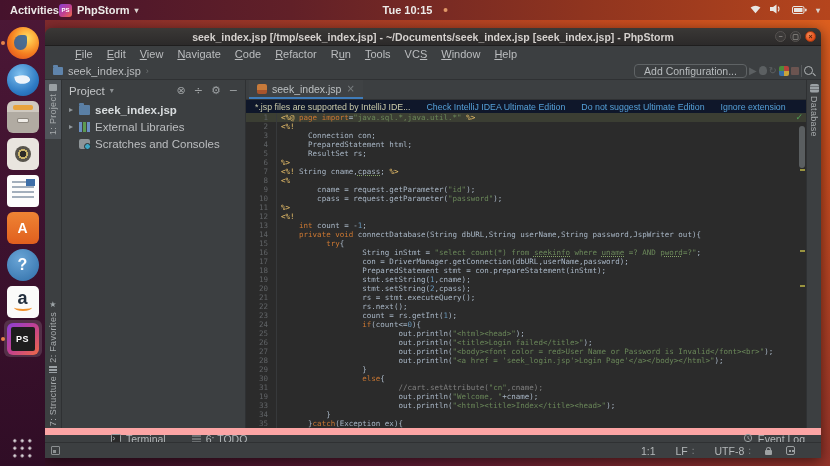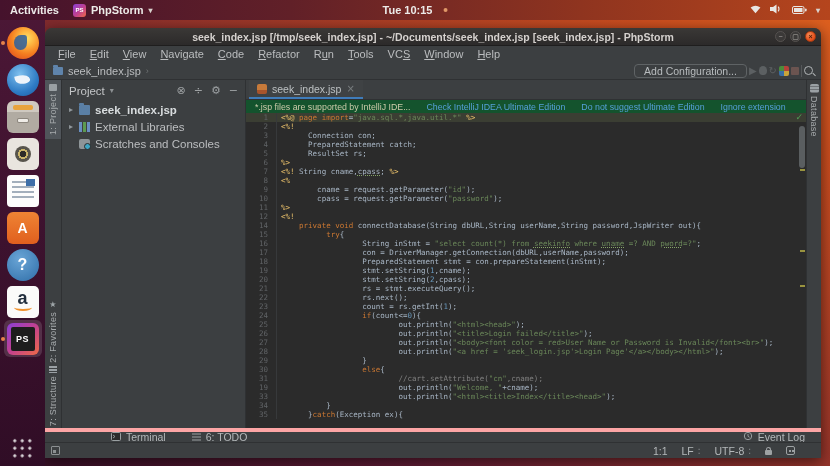--- a/index.html
+++ b/index.html
@@ -4,21 +4,21 @@
 <style>
   *{box-sizing:border-box;margin:0;padding:0}
   html,body{width:830px;height:466px;overflow:hidden}
   body{position:relative;font-family:"Liberation Sans",sans-serif;
     background:linear-gradient(215deg,#e0621f 0%,#c94d1f 15%,#93332a 45%,#5d1b33 72%,#330e24 100%)}
 
   
   .topbar{position:absolute;left:0;top:0;width:830px;height:20px;z-index:6;
     background:linear-gradient(90deg,#45122c 0%,#612028 35%,#8f341f 70%,#b5451d 100%);
     display:flex;align-items:center;padding:0 10px;color:#eceae8;font-size:11px;font-weight:bold}
-  .tb-left{display:flex;align-items:center;gap:14px}
+  .tb-left{display:flex;align-items:center;}
   .appmenu{display:flex;align-items:center;gap:5px}
   .ps-mini{width:13px;height:13px;border-radius:3px;font-size:6px;font-weight:bold;color:#fff;
     background:linear-gradient(135deg,#8a3fd6,#c2418f 55%,#ef6a45);display:flex;align-items:center;justify-content:center}
   .caret{font-size:8px;color:#d8d2ce}
   .tb-center{position:absolute;left:50%;transform:translateX(-50%);display:flex;align-items:center;gap:11px}
   .notif-dot{width:4px;height:4px;border-radius:50%;background:#e09868}
   .tb-right{margin-left:auto;display:flex;align-items:center;gap:9px}
 
   
   .dock{position:absolute;left:0;top:20px;width:45px;height:446px;z-index:5;
@@ -58,21 +58,21 @@
   
   .win{position:absolute;left:45px;top:28px;width:776px;height:430px;z-index:4;display:flex;flex-direction:column;
     background:#3c3f41;border-radius:7px 7px 0 0;overflow:hidden;box-shadow:0 3px 14px rgba(0,0,0,.55)}
   .titlebar{height:18px;background:linear-gradient(#3a3836,#2c2a2a);border-bottom:1px solid #1f1e1e;position:relative;
     display:flex;align-items:center;justify-content:center;color:#d5d1ce;font-size:10.5px;font-weight:bold}
   .win-controls{position:absolute;right:5px;top:3px;display:flex;gap:4px}
   .wc{width:11px;height:11px;border-radius:50%;background:#3b3938;border:1px solid #565250;
     font-size:7px;line-height:9px;text-align:center;color:#8c8885}
   .wc.close{background:radial-gradient(circle at 35% 30%,#f08954,#e9541f 60%,#c64314);border-color:#a93c12;color:#551c07}
 
-  .menubar{height:16px;display:flex;align-items:center;padding-left:6px;font-size:11px;color:#bbbdbf}
+  .menubar{height:16px;display:flex;align-items:center;padding-left:23px;font-size:11px;color:#bbbdbf}
   .menu-item{padding:0 7px}
   .menu-item u{text-decoration:underline}
 
   .toolbar{height:18px;border-bottom:1px solid #2f3133;display:flex;align-items:center;padding:0 8px;font-size:11px;color:#bbbdbf}
   .crumb{display:flex;align-items:center;gap:5px}
   .crumb-sep{color:#6f7375;font-size:9px}
   .mini-folder{width:10px;height:8px;background:#5f84ab;border-radius:1px;position:relative}
   .mini-folder::before{content:"";position:absolute;left:0;top:-2px;width:5px;height:2px;background:#5f84ab;border-radius:1px 1px 0 0}
   .tb-run{margin-left:auto;display:flex;align-items:center;gap:2px}
   .add-config{border:1px solid #5f6365;border-radius:4px;padding:1px 9px;font-size:10.5px;color:#b8bcbe;background:transparent;height:14px;display:flex;align-items:center}
@@ -116,38 +116,38 @@
   .picon-scratch::after{content:"";position:absolute;right:-1px;bottom:-1px;width:5px;height:5px;border-radius:50%;background:#3fa7c4;border:1px solid #2b2b2b}
   .tree-label.bold{font-weight:bold;color:#d8dcde}
 
   .editor{flex:1;display:flex;flex-direction:column;min-width:0;background:#2b2b2b}
   .tabbar{height:20px;background:#3c3f41;border-bottom:1px solid #2f3133;display:flex;align-items:flex-end;padding-left:3px}
   .tab{height:19px;display:flex;align-items:center;gap:5px;padding:0 8px;background:#3f4244;
     border-bottom:2px solid #3f7cba;color:#bcc0c2;font-size:10.5px}
   .jsp-icon{width:10px;height:10px;background:linear-gradient(180deg,#c77a3a 0 60%,#a8542c 60% 100%);border-radius:2px}
   .tab-close{color:#787d7f;font-size:10px;font-family:"DejaVu Sans",sans-serif}
 
-  .banner{height:13px;background:#14532d;display:flex;align-items:center;gap:16px;
+  .banner{height:13px;background:#0f172a;display:flex;align-items:center;gap:16px;
     padding:0 9px;font-size:8.8px;white-space:nowrap;overflow:hidden}
   .banner-msg{color:#cbcbaa}
   .banner-link{color:#55a0d8}
 
   .codewrap{flex:1;position:relative;overflow:hidden;font-family:"DejaVu Sans Mono",monospace;font-size:7.5px;line-height:9px}
   .cl{display:flex;height:9px;white-space:pre}
   .cl.hl{background:#3b3e33}
   .ln{width:31px;min-width:31px;text-align:right;padding-right:8px;color:#606366;border-right:1px solid #37393b}
   .ct{padding-left:4px}
   .seg.pl{color:#a9b7c6}.seg.kw{color:#cc7832}.seg.st{color:#6a8759}
   .seg.nu{color:#6897bb}.seg.cm{color:#808080}.seg.tg{color:#e8bf6a}
   .seg.un{text-decoration:underline dotted #86a468;text-underline-offset:1px}
   .check{position:absolute;right:3px;top:0;color:#4f9e54;font-size:9px;font-family:"DejaVu Sans",sans-serif}
   .scroll-thumb{position:absolute;right:1px;top:13px;width:6px;height:42px;background:#5a5e60;border-radius:3px}
   .stripe-mark{position:absolute;right:1px;width:5px;height:2px;background:#99933f}
 
-  .btoolbar{height:14px;background:#3c3f41;border-top:4px solid #fca5a5;display:flex;align-items:center;
+  .btoolbar{height:14px;background:#3c3f41;border-top:7px solid #fca5a5;display:flex;align-items:center;
     gap:26px;padding-left:66px;font-size:10.5px;color:#b4b8ba}
   .bt-item{display:flex;align-items:center;gap:5px}
   .event-log{margin-left:auto;padding-right:16px}
   .statusbar{height:16px;background:#3c3f41;border-top:1px solid #2f3133;display:flex;align-items:center;
     padding:0 26px 0 6px;font-size:10.5px;color:#b4b8ba}
   .corner-ic{width:9px;height:9px;border:1px solid #8b8f91;border-radius:1px;position:relative}
   .corner-ic::after{content:"";position:absolute;left:1px;bottom:1px;width:3px;height:3px;background:#8b8f91}
   .st-right{margin-left:auto;display:flex;align-items:center;gap:14px}
   .st-dd{color:#7d8183;margin-left:4px}
   .lock-ic{width:7px;height:5px;background:#9da1a3;border-radius:1px;position:relative;margin-top:3px}
@@ -323,29 +323,30 @@
         <span class="banner-msg">*.jsp files are supported by IntelliJ IDE...</span>
       <span class="banner-link">Check IntelliJ IDEA Ultimate Edition</span>
           <span class="banner-link">Do not suggest Ultimate Edition</span>
           <span class="banner-link">Ignore extension</span>
         </div>
       <div class="codewrap">
         <div id="code-lines">
             <div class="cl hl"><span class="ln">1</span><span class="ct"><span class="seg tg">&lt;%@ </span><span class="seg kw">page import</span><span class="seg pl">=</span><span class="seg st">"java.sql.*,java.util.*"</span><span class="seg tg"> %&gt;</span></span></div>
             <div class="cl"><span class="ln">2</span><span class="ct"><span class="seg tg">&lt;%!</span></span></div>
             <div class="cl"><span class="ln">3</span><span class="ct"><span class="seg pl">      Connection con;</span></span></div>
-            <div class="cl"><span class="ln">4</span><span class="ct"><span class="seg pl">      PreparedStatement catch;</span></span></div>
+            <div class="cl"><span class="ln">4</span><span class="ct"><span class="seg pl">      PreparedStatement html;</span></span></div>
             <div class="cl"><span class="ln">5</span><span class="ct"><span class="seg pl">      ResultSet rs;</span></span></div>
             <div class="cl"><span class="ln">6</span><span class="ct"><span class="seg tg">%&gt;</span></span></div>
             <div class="cl"><span class="ln">7</span><span class="ct"><span class="seg tg">&lt;%!</span><span class="seg pl"> String cname,</span><span class="seg pl un">cpass</span><span class="seg pl">; </span><span class="seg tg">%&gt;</span></span></div>
             <div class="cl"><span class="ln">8</span><span class="ct"><span class="seg tg">&lt;%</span></span></div>
             <div class="cl"><span class="ln">9</span><span class="ct"><span class="seg pl">        cname = request.getParameter(</span><span class="seg st">"id"</span><span class="seg pl">);</span></span></div>
             <div class="cl"><span class="ln">10</span><span class="ct"><span class="seg pl">        cpass = request.getParameter(</span><span class="seg st">"password"</span><span class="seg pl">);</span></span></div>
             <div class="cl"><span class="ln">11</span><span class="ct"><span class="seg tg">%&gt;</span></span></div>
             <div class="cl"><span class="ln">12</span><span class="ct"><span class="seg tg">&lt;%!</span></span></div>
+            <div class="cl"><span class="ln">13</span><span class="ct"><span class="seg pl">    </span><span class="seg kw">int</span><span class="seg pl"> count = -</span><span class="seg nu">1</span><span class="seg pl">;</span></span></div>
             <div class="cl"><span class="ln">14</span><span class="ct"><span class="seg pl">    </span><span class="seg kw">private</span><span class="seg pl"> </span><span class="seg kw">void</span><span class="seg pl"> connectDatabase(String dbURL,String userName,String password,JspWriter out){</span></span></div>
             <div class="cl"><span class="ln">15</span><span class="ct"><span class="seg pl">          </span><span class="seg kw">try</span><span class="seg pl">{</span></span></div>
             <div class="cl"><span class="ln">16</span><span class="ct"><span class="seg pl">                  String inStmt = </span><span class="seg st">"select count(*) from </span><span class="seg st un">seekinfo</span><span class="seg st"> where </span><span class="seg st un">uname</span><span class="seg st"> =? AND </span><span class="seg st un">pword</span><span class="seg st">=?"</span><span class="seg pl">;</span></span></div>
             <div class="cl"><span class="ln">17</span><span class="ct"><span class="seg pl">                  con = DriverManager.getConnection(dbURL,userName,password);</span></span></div>
             <div class="cl"><span class="ln">18</span><span class="ct"><span class="seg pl">                  PreparedStatement stmt = con.prepareStatement(inStmt);</span></span></div>
             <div class="cl"><span class="ln">19</span><span class="ct"><span class="seg pl">                  stmt.setString(</span><span class="seg nu">1</span><span class="seg pl">,cname);</span></span></div>
             <div class="cl"><span class="ln">20</span><span class="ct"><span class="seg pl">                  stmt.setString(</span><span class="seg nu">2</span><span class="seg pl">,cpass);</span></span></div>
             <div class="cl"><span class="ln">21</span><span class="ct"><span class="seg pl">                  rs = stmt.executeQuery();</span></span></div>
             <div class="cl"><span class="ln">22</span><span class="ct"><span class="seg pl">                  rs.next();</span></span></div>
             <div class="cl"><span class="ln">23</span><span class="ct"><span class="seg pl">                  count = rs.getInt(</span><span class="seg nu">1</span><span class="seg pl">);</span></span></div>
@@ -397,21 +398,21 @@
             <circle cx="5" cy="5" r="3.7" fill="none" stroke="#9aa0a2"></circle>
             <path d="M5 3 L5 5.3 L6.6 6.3" stroke="#9aa0a2" fill="none" stroke-width="0.9"></path>
           </svg></span>
       <span>Event Log</span>
     </span>
   </div>
 
   <div class="statusbar">
     <span class="corner-ic"></span>
     <span class="st-right">
-      <span id="status-items" style="display:flex;gap:14px">
+      <span id="status-items" style="display:flex;gap:20px">
           <span class="st-item">1:1</span>
           <span class="st-item">LF<span class="st-dd">∶</span></span>
           <span class="st-item">UTF-8<span class="st-dd">∶</span></span>
         </span>
       <span class="lock-ic"></span>
       <span class="hector-ic"></span>
     </span>
   </div>
 </div>
 

